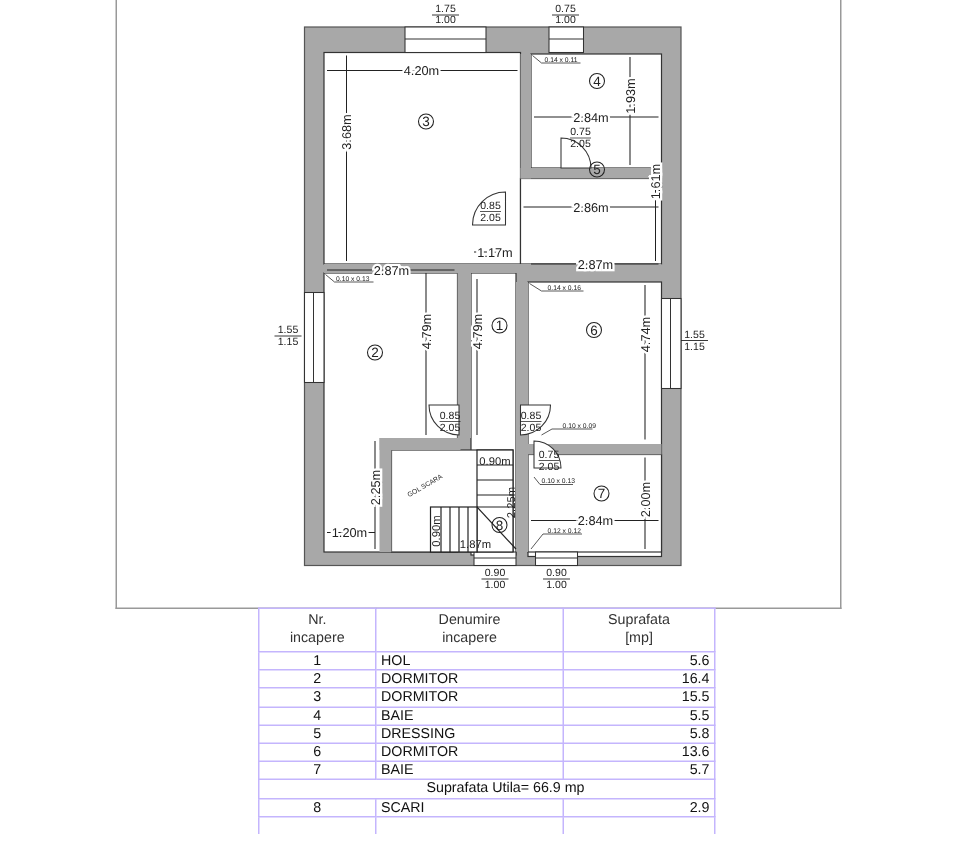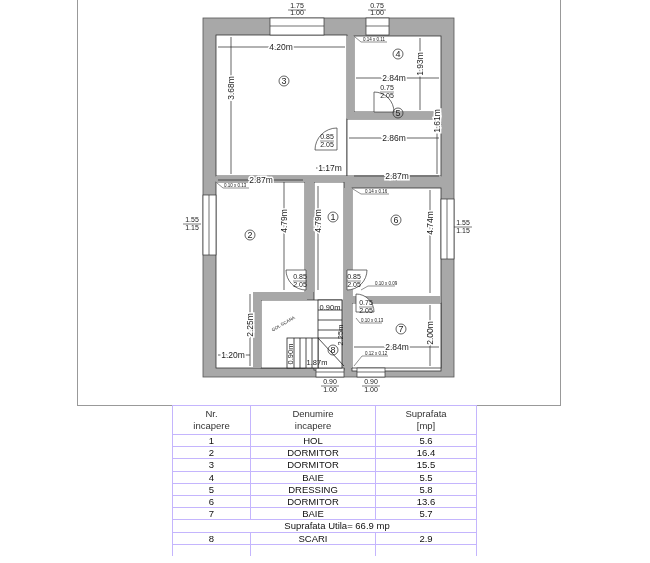--- a/index.html
+++ b/index.html
@@ -3,22 +3,22 @@
 <meta charset="utf-8">
 <style>
   html, body { margin: 0; padding: 0; background: #ffffff; }
   body { width: 650px; height: 563px; position: relative; overflow: hidden; font-family: "Liberation Sans", sans-serif; }
   #plan-frame { position: absolute; left: 77px; top: -2px; width: 484px; height: 408px; border: 1px solid #999; border-top: none; box-sizing: border-box; }
   #plan-svg { position: absolute; left: 0; top: 0; }
   #rooms-table { position: absolute; left: 172px; top: 405px; width: 305px; border-collapse: collapse; font-size: 9.5px; color: #111; }
   #rooms-table td, #rooms-table th { border: 1px solid #c4b5fd; padding: 0 3px; height: 11.2px; line-height: 11px; font-weight: normal; }
   #rooms-table th { height: 28px; line-height: 12px; text-align: center; color: #333; }
   .c-nr { width: 71px; text-align: center; }
-  .c-name { width: 118px; text-align: center; }
-  .c-area { text-align: center; }
+  .c-name { width: 118px; text-align: left; }
+  .c-area { text-align: right; }
   .sum-row td { text-align: center; }
   .sum-util { padding-left: 28px !important; }
 </style>
 </head>
 <body>
 
 <div id="plan-frame"></div>
 
 <svg id="plan-svg" width="650" height="405" viewBox="0 0 650 405" xmlns="http://www.w3.org/2000/svg" font-family="Liberation Sans, sans-serif" fill="#222">
 

